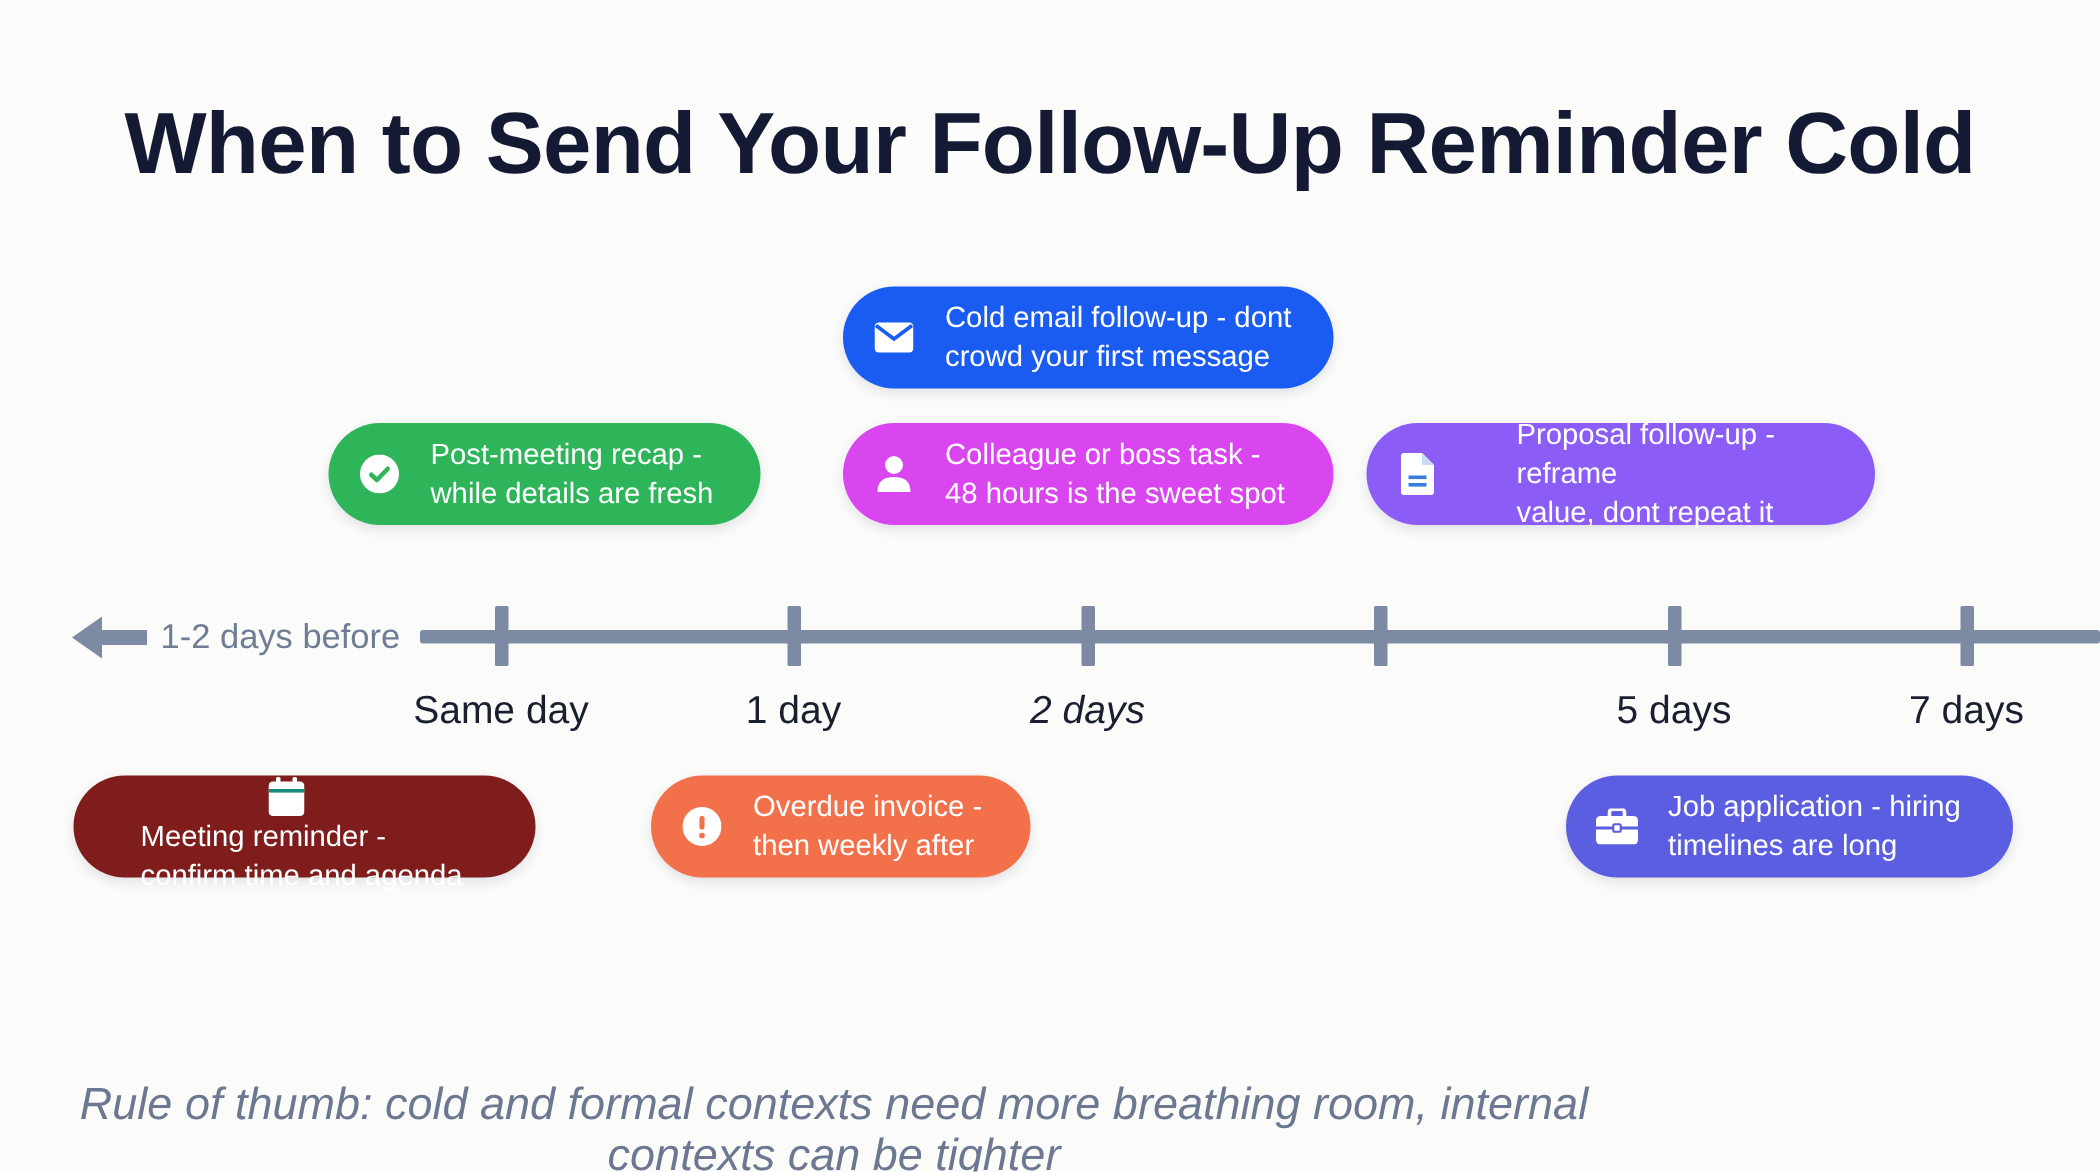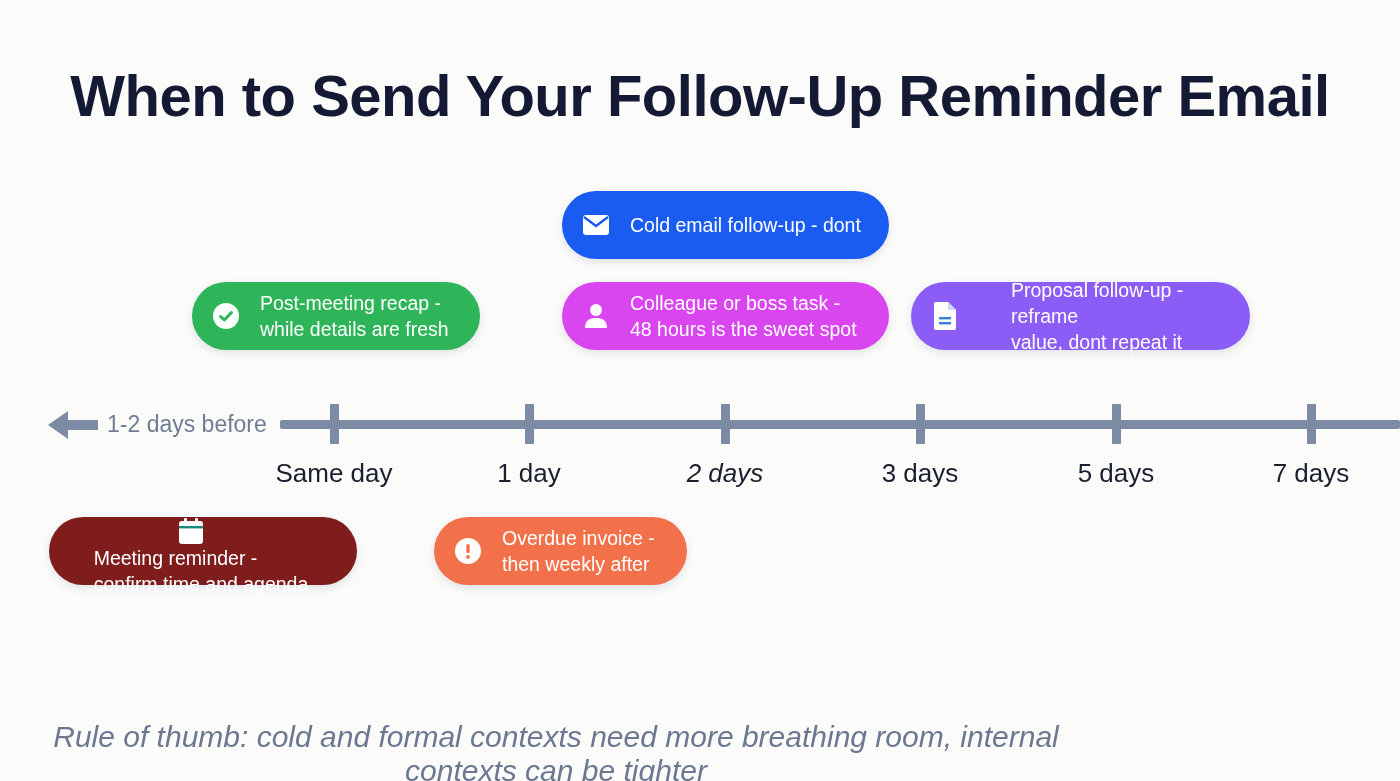--- a/index.html
+++ b/index.html
@@ -47,35 +47,36 @@
   .footer {
     position: absolute; left: 0; top: 720px; width: 1112px; text-align: center;
     font-size: 30px; font-style: italic; color: #6c7891;
   }
 </style>
 </head>
 <body>
 
 <div class="canvas">
 
-  <h1 class="title">When to Send Your Follow-Up Reminder Email</h1>
+  <h1 class="title">When to Send Your Follow-Up Reminder Cold</h1>
 
   <div class="pill" style="left:562px; top:191px; width:327px; background:#1a5cf2;">
     <span class="icon">
       <svg width="26" height="22" viewBox="0 0 26 22">
           <rect x="0" y="1" width="26" height="20" rx="3" fill="#fff"></rect>
           <path d="M1 3 L13 12 L25 3" stroke="#1a5cf2" stroke-width="2.4" fill="none"></path>
         </svg>
     </span>
     <span class="text">
       <span>Cold email follow-up - dont</span>
+      <span>crowd your first message</span>
     </span>
   </div>
 
-  <div class="pill" style="left:192px; top:282px; width:288px; background:#2eb459;">
+  <div class="pill" style="left:219px; top:282px; width:288px; background:#2eb459;">
     <span class="icon">
       <svg width="26" height="26" viewBox="0 0 26 26">
           <circle cx="13" cy="13" r="13" fill="#fff"></circle>
           <path d="M7.5 13.5 L11.3 17 L18.5 9.5" stroke="#2eb459" stroke-width="3" fill="none" stroke-linecap="round" stroke-linejoin="round"></path>
         </svg>
     </span>
     <span class="text">
       <span>Post-meeting recap -</span>
       <span>while details are fresh</span>
     </span>
@@ -120,21 +121,20 @@
   <div class="tick" style="left:330px;"></div>
   <div class="tick" style="left:525px;"></div>
   <div class="tick" style="left:721px;"></div>
   <div class="tick" style="left:916px;"></div>
   <div class="tick" style="left:1112px;"></div>
   <div class="tick" style="left:1307px;"></div>
 
   <span class="tick-label" style="left:254px;text-align:center;">Same day</span>
   <span class="tick-label" style="left:449px;">1 day</span>
   <span class="tick-label" style="left:645px;font-style:italic;">2 days</span>
-  <span class="tick-label" style="left:840px;">3 days</span>
   <span class="tick-label" style="left:1036px;">5 days</span>
   <span class="tick-label" style="left:1231px;">7 days</span>
 
   <div class="pill" style="left:49px; top:517px; width:308px; background:#7f1d1d;flex-direction:column;">
     <span class="icon">
       <svg width="24" height="26" viewBox="0 0 24 26">
           <rect x="0" y="3" width="24" height="23" rx="3" fill="#fff"></rect>
           <rect x="0" y="8" width="24" height="2.4" fill="#178c7a"></rect>
           <rect x="5" y="0" width="3" height="6" rx="1" fill="#fff"></rect>
           <rect x="16" y="0" width="3" height="6" rx="1" fill="#fff"></rect>
@@ -153,15 +153,29 @@
           <rect x="11.3" y="6" width="3.4" height="9" rx="1.5" fill="#f2714b"></rect>
           <circle cx="13" cy="19" r="1.9" fill="#f2714b"></circle>
         </svg>
     </span>
     <span class="text">
       <span>Overdue invoice -</span>
       <span>then weekly after</span>
     </span>
   </div>
 
+  <div class="pill" style="left:1044px; top:517px; width:298px; background:#5b5ee0;">
+    <span class="icon">
+      <svg width="28" height="24" viewBox="0 0 28 24">
+          <path d="M9 5 V2.5 a2 2 0 0 1 2 -2 H17 a2 2 0 0 1 2 2 V5" stroke="#fff" stroke-width="2.4" fill="none"></path>
+          <rect x="0" y="5" width="28" height="19" rx="3" fill="#fff"></rect>
+          <rect x="0" y="12" width="28" height="2" fill="#5b5ee0"></rect>
+          <rect x="11.5" y="10.5" width="5" height="5" rx="1" fill="#fff" stroke="#5b5ee0" stroke-width="1.4"></rect>
+        </svg>
+    </span>
+    <span class="text">
+      <span>Job application - hiring</span>
+      <span>timelines are long</span>
+    </span>
+  </div>
 
   <p class="footer">Rule of thumb: cold and formal contexts need more breathing room, internal contexts can be tighter</p>
 </div>
 
 </body></html>

